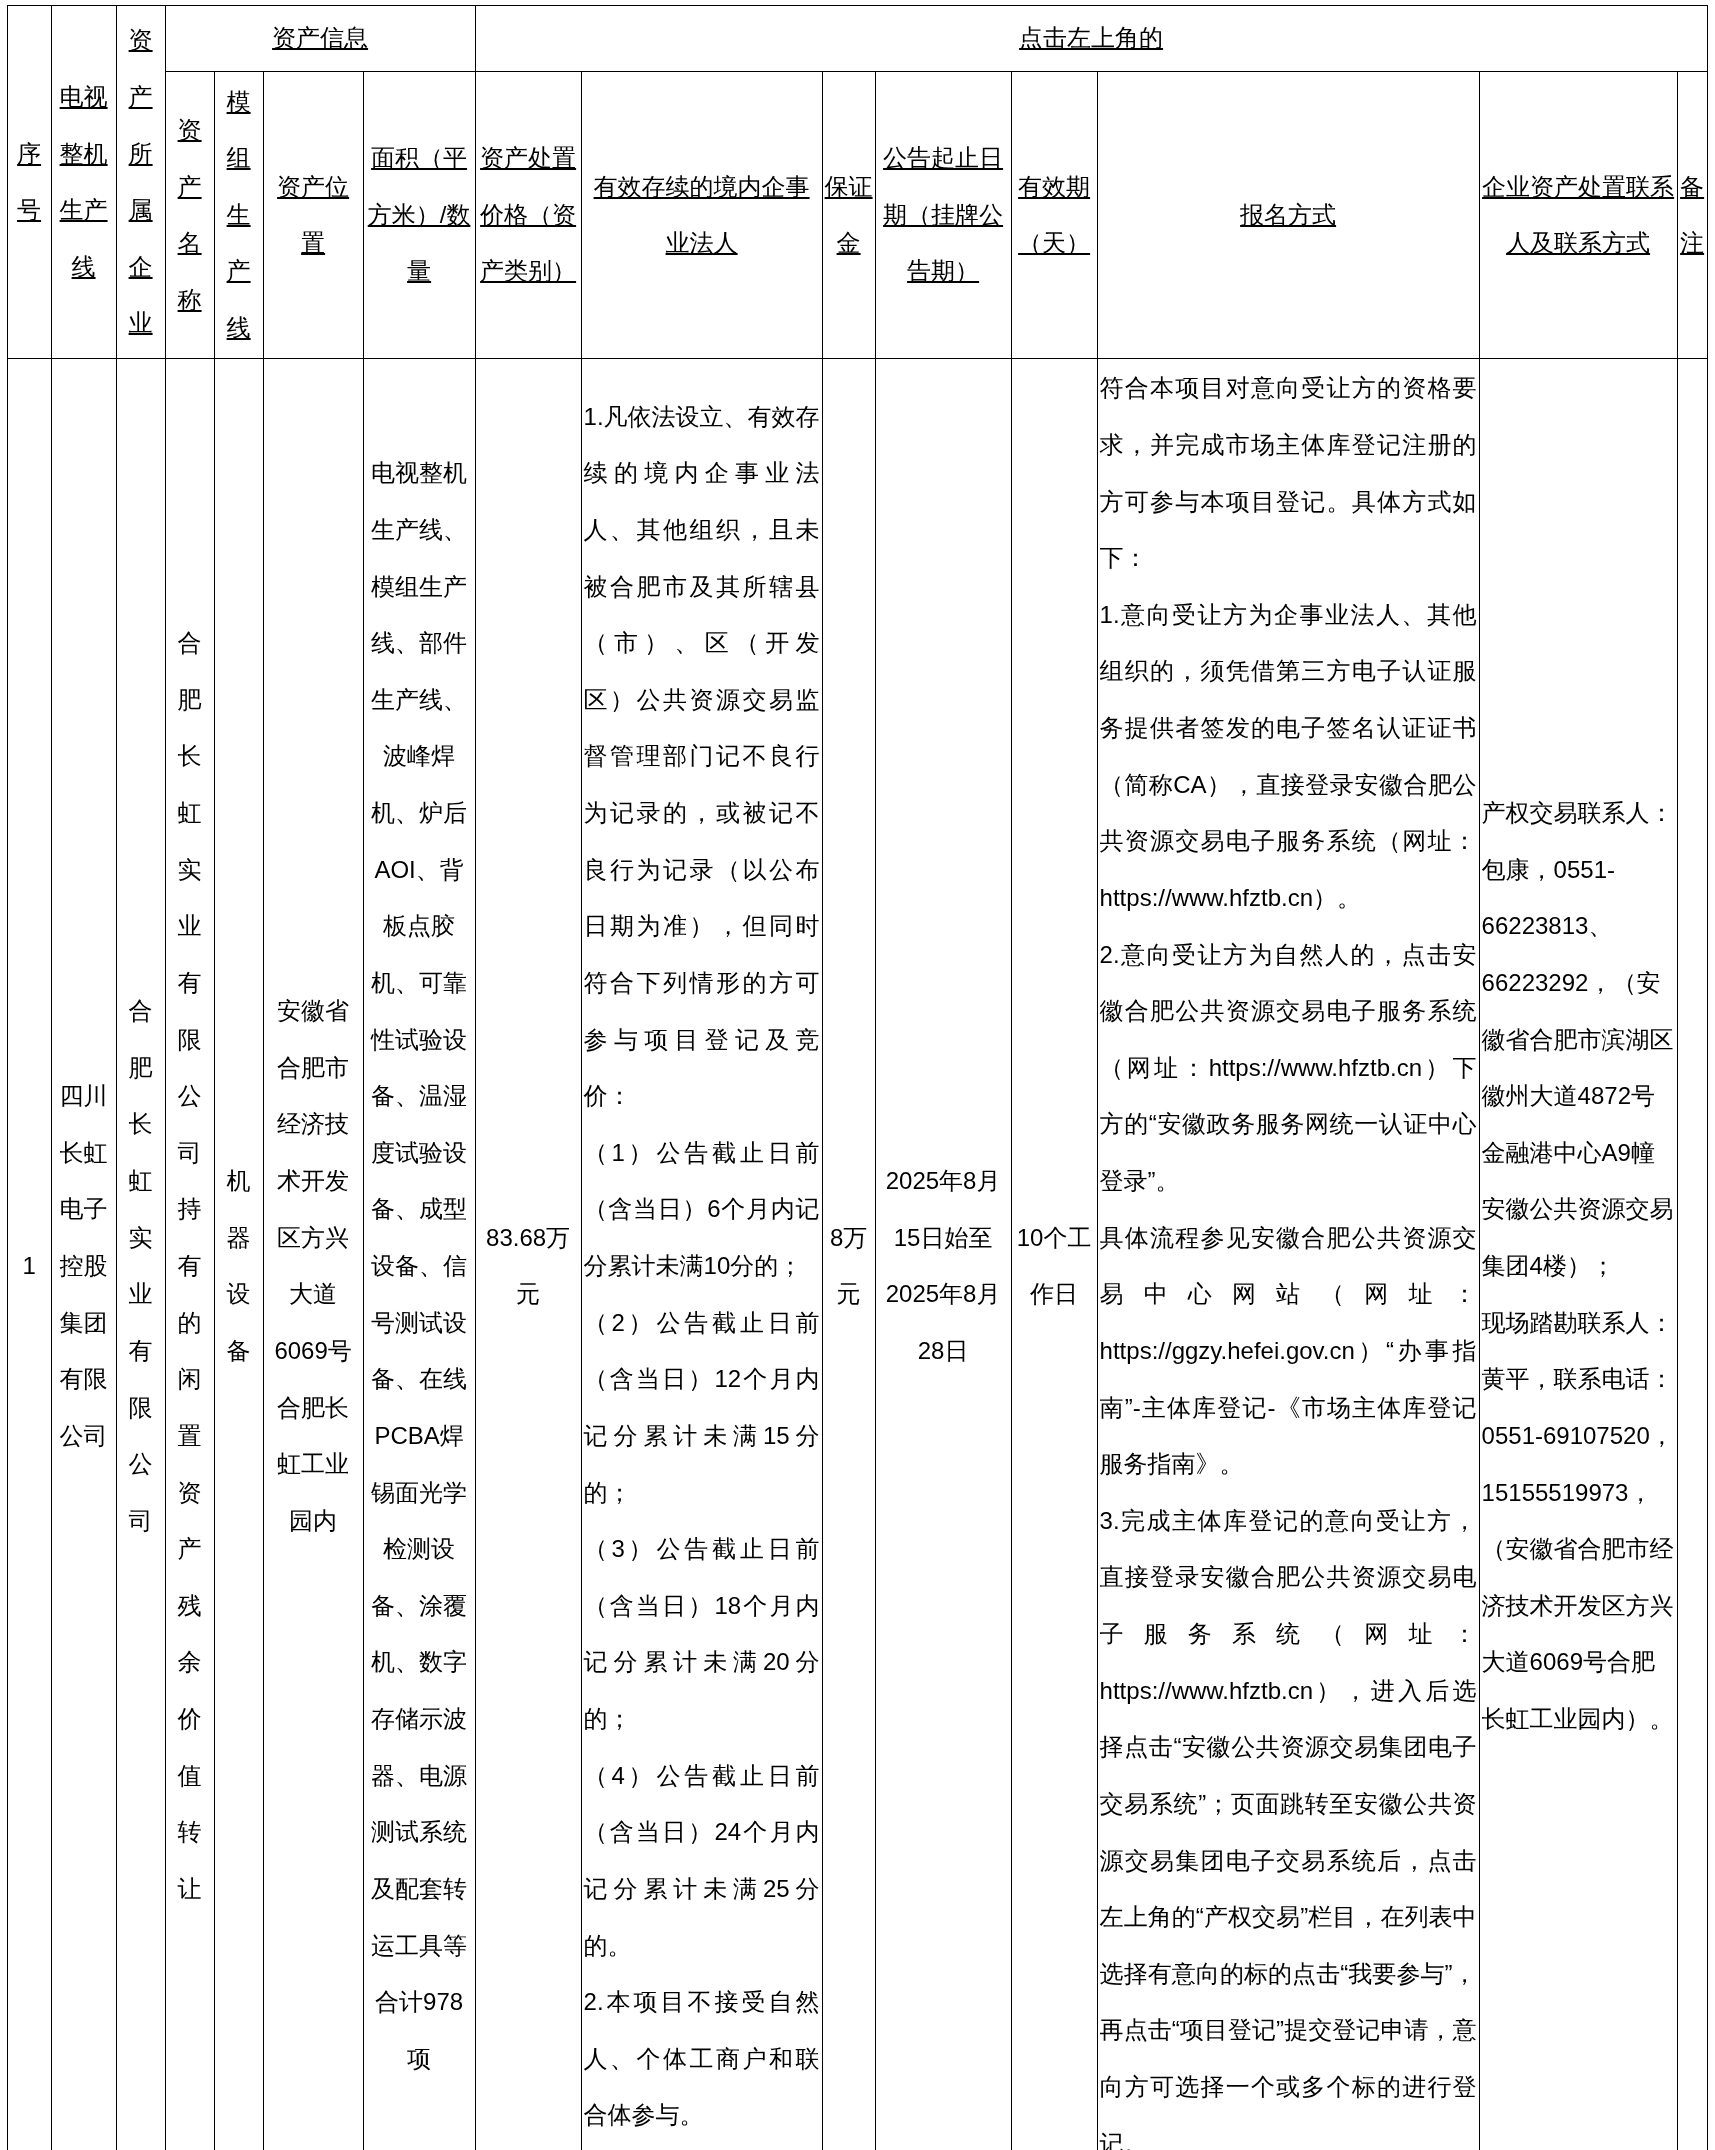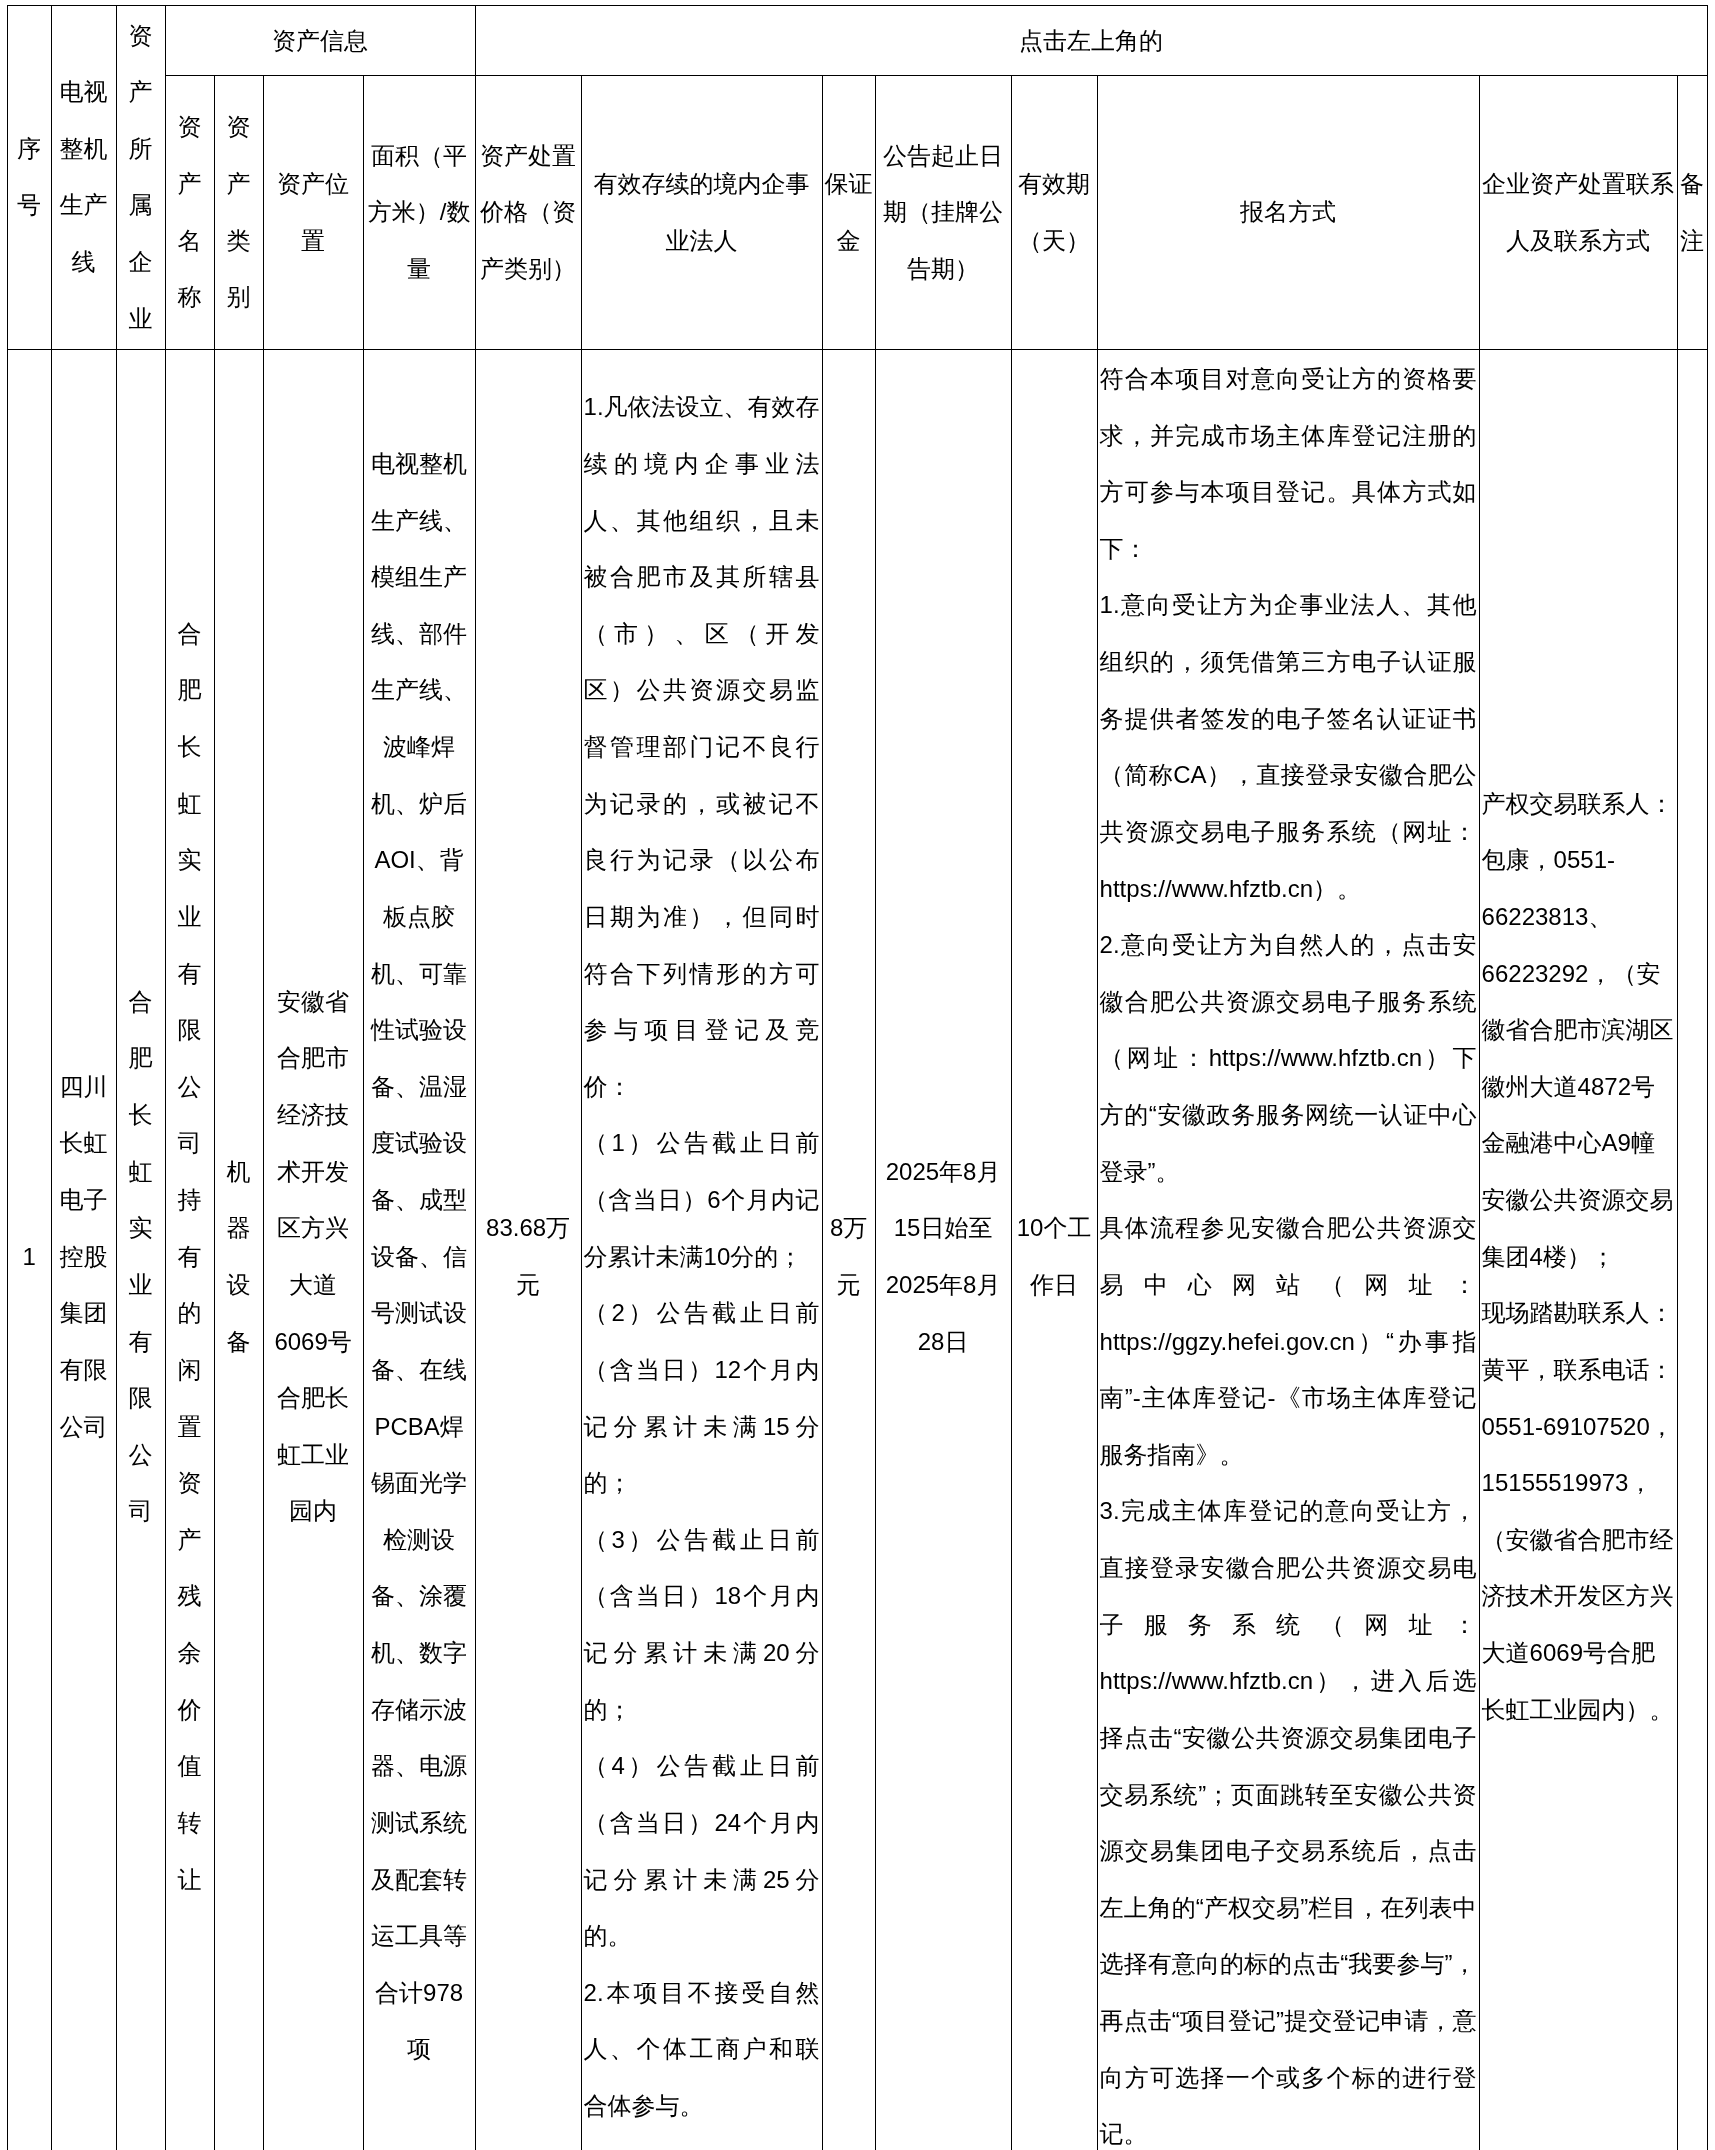--- a/index.html
+++ b/index.html
@@ -28,20 +28,21 @@
     font-weight: normal;
     vertical-align: middle;
     text-align: center;
     padding: 1.3px 2px;
     box-sizing: border-box;
     word-wrap: break-word;
     overflow-wrap: break-word;
   }
   .asset-table thead th {
     font-weight: normal;
+    text-decoration: underline;
   }
   .grouprow th {
     height: 66px;
   }
   .subrow th {
     height: 257px;
   }
   td.longtext {
     text-align: justify;
     white-space: pre-wrap;
@@ -80,21 +81,21 @@
     <thead>
       <tr class="grouprow">
         <th rowspan="2">序号</th>
         <th rowspan="2">电视整机生产线</th>
         <th rowspan="2">资产所属企业</th>
         <th colspan="4">资产信息</th>
         <th colspan="8">点击左上角的</th>
       </tr>
       <tr class="subrow">
         <th>资产名称</th>
-        <th>资产类别</th>
+        <th>模组生产线</th>
         <th>资产位置</th>
         <th>面积（平方米）/数量</th>
         <th>资产处置价格（资产类别）</th>
         <th>有效存续的境内企事业法人</th>
         <th>保证金</th>
         <th>公告起止日期（挂牌公告期）</th>
         <th>有效期（天）</th>
         <th>报名方式</th>
         <th>企业资产处置联系人及联系方式</th>
         <th>备注</th>

